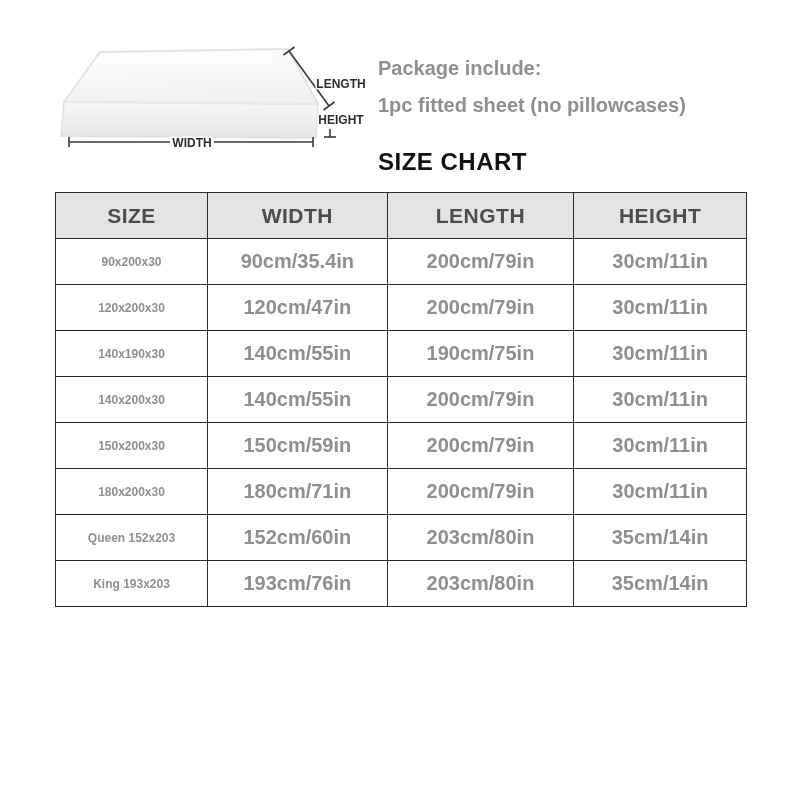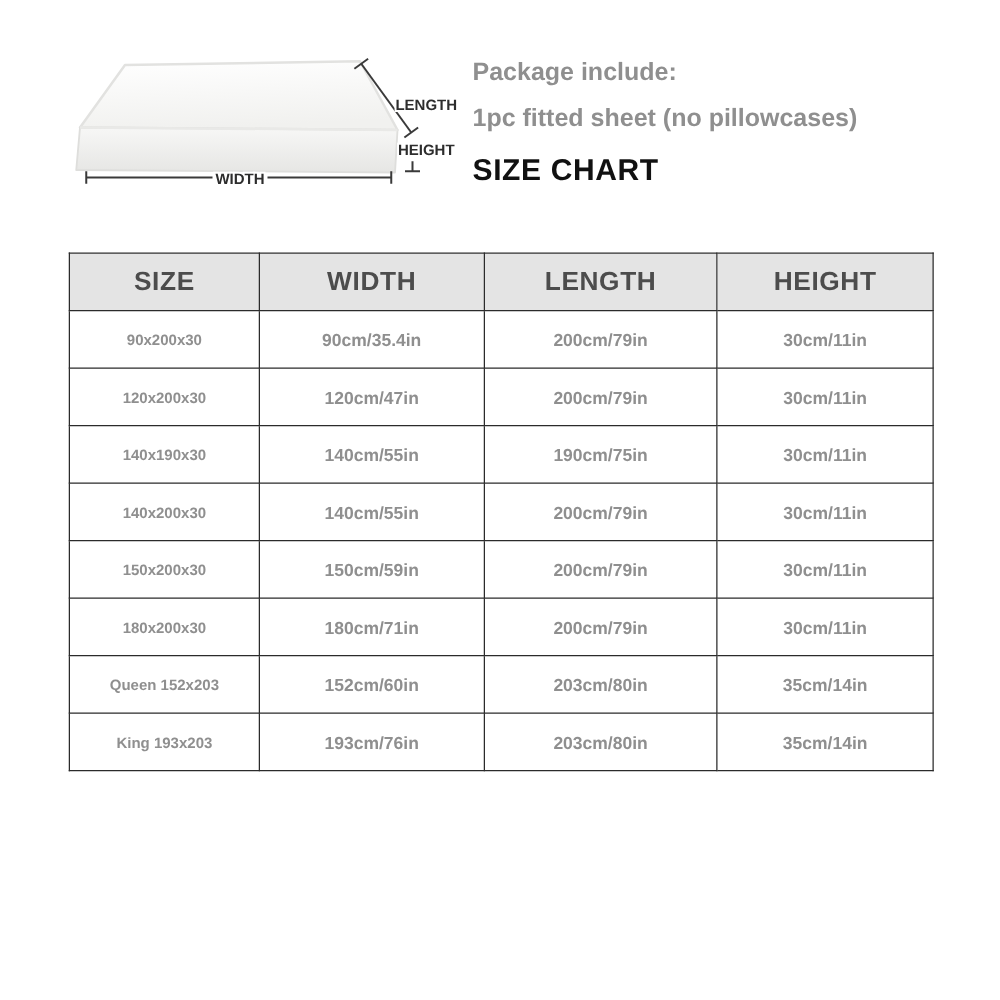--- a/index.html
+++ b/index.html
@@ -26,42 +26,42 @@
     fill: #2d2d2d;
     paint-order: stroke;
     stroke: #ffffff;
     stroke-width: 3px;
   }
   .dim-line { stroke: #3a3a3a; stroke-width: 1.6; fill: none; }
 
   
   .package {
     position: absolute;
-    left: 378px; top: 40px;
+    left: 378px; top: 50px;
     width: 400px;
   }
   .pkg-line {
     font-size: 20px;
     font-weight: bold;
     color: var(--muted-text, #8f8f8f);
     line-height: 37px;
     white-space: nowrap;
   }
   .chart-title {
-    margin-top: 9px;
+    margin-top: 24px;
     font-size: 24px;
     font-weight: bold;
     color: var(--title-text, #111111);
     letter-spacing: 0.5px;
   }
 
   
   table.size-table {
     position: absolute;
-    left: 55px; top: 202px;
+    left: 55px; top: 192px;
     width: 692px;
     border-collapse: collapse;
     table-layout: fixed;
   }
   .size-table th, .size-table td {
     border: 1.5px solid var(--border, #2b2b2b);
     text-align: center;
     vertical-align: middle;
     padding: 0;
     overflow: hidden;
@@ -71,21 +71,21 @@
     height: 45px;
     background: var(--header-bg, #e4e4e4);
     color: var(--header-text, #4c4c4c);
     font-size: 21px;
     font-weight: bold;
     letter-spacing: 0.5px;
   }
   .size-table td {
     height: 45px;
     color: var(--cell-text, #8f8f8f);
-    font-size: 14px;
+    font-size: 20px;
     font-weight: bold;
   }
   .size-table td.size-col { font-size: 12px; }
   col.c-size   { width: 22%; }
   col.c-width  { width: 26%; }
   col.c-length { width: 27%; }
   col.c-height { width: 25%; }
 </style>
 </head>
 <body>

